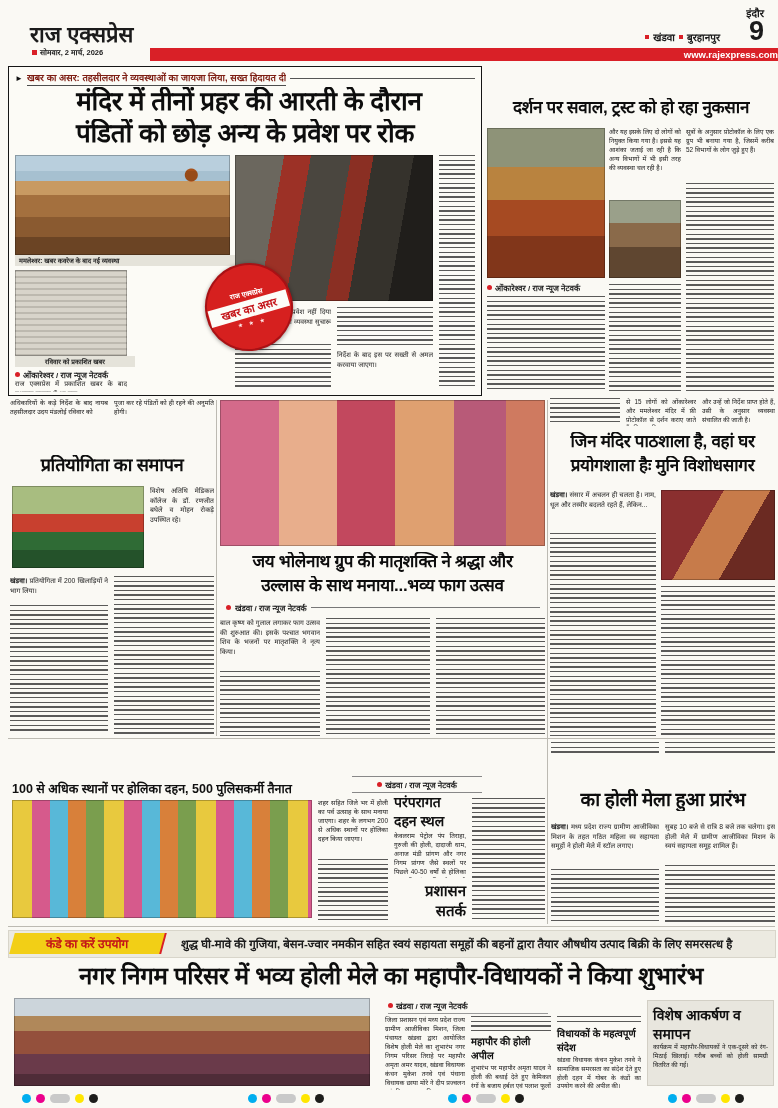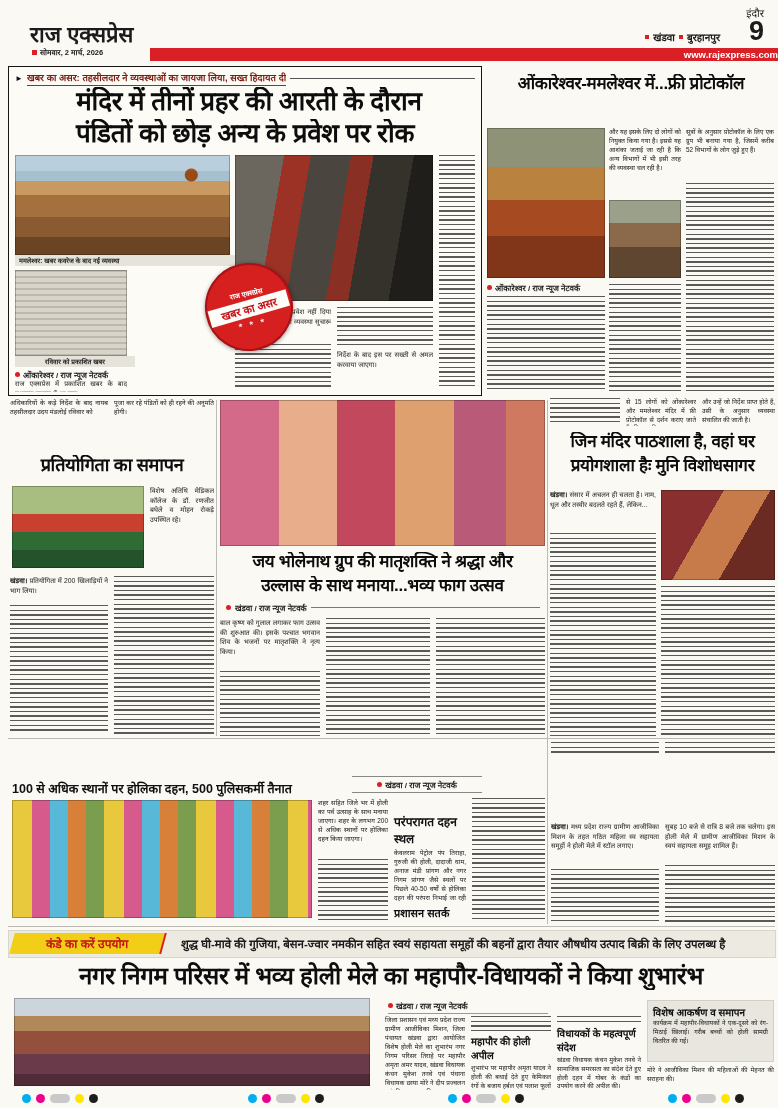--- a/index.html
+++ b/index.html
@@ -66,21 +66,21 @@
   <div class="abs" style="left:32px;top:47px;display:flex;align-items:center;gap:3px;">
     <span class="sq" style="width:5px;height:5px;"></span>
     <span style="font-size:7.5px;font-weight:700;">सोमवार, 2 मार्च, 2026</span>
   </div>
   <div class="abs" style="right:58px;top:30px;display:flex;align-items:center;gap:4px;font-size:10px;font-weight:800;">
     <span class="sq"></span>
     <span>खंडवा</span>
     <span class="sq"></span>
     <span>बुरहानपुर</span>
   </div>
-  <div class="abs" style="right:14px;top:6px;font-size:10.5px;font-weight:400;">इंदौर</div>
+  <div class="abs" style="right:14px;top:6px;font-size:10.5px;font-weight:700;">इंदौर</div>
   <div class="abs" style="right:14px;top:16px;font-size:27px;font-weight:900;">9</div>
   <div class="redbar" style="left:150px;top:48px;width:628px;height:13px;">
     <span style="font-size:9.5px;font-weight:800;color:#fff;">www.rajexpress.com</span>
   </div>
 
   <div class="abs" style="left:8px;top:66px;width:472px;height:328px;border:1.5px solid #151515;background:#fcfbf6;">
     <div class="kicker-row">
       <span class="kicker-arrow">►</span>
       <span class="kicker-text">खबर का असर: तहसीलदार ने व्यवस्थाओं का जायजा लिया, सख्त हिदायत दी</span>
       <span class="kicker-line"></span>
@@ -113,21 +113,21 @@
     <div class="abs" style="left:328px;top:240px;width:96px;height:82px;display:flex;flex-direction:column;gap:3px;">
       <div class="greek" style="height:40px;"></div>
       <div class="sn" style="flex:1;">निर्देश के बाद इस पर सख्ती से अमल करवाया जाएगा।</div>
     </div>
     <div class="greek abs" style="left:430px;top:88px;width:36px;height:234px;"></div>
   </div>
 
   <div class="sn abs" style="left:10px;top:398px;width:98px;height:26px;font-size:6.5px;">अधिकारियों के कड़े निर्देश के बाद नायब तहसीलदार उदय मंडलोई रविवार को</div>
   <div class="sn abs" style="left:114px;top:398px;width:100px;height:26px;font-size:6.5px;">पूजा कर रहे पंडितों को ही रहने की अनुमति होगी।</div>
 
-  <div class="hl" style="left:486px;top:74px;width:290px;font-size:17px;">ओंकारेश्वर-ममलेश्वर में...फ्री प्रोटोकॉल</div>
+  <div class="hl" style="left:486px;top:98px;width:290px;font-size:17px;">दर्शन पर सवाल, ट्रस्ट को हो रहा नुकसान</div>
   <div class="photo ph-protocol" style="left:487px;top:128px;width:118px;height:150px;"></div>
   <div class="photo ph-protocol2" style="left:609px;top:200px;width:72px;height:78px;"></div>
   <div class="byline abs" style="left:487px;top:282px;width:140px;">
     <span class="reddot"></span>
     <span>ओंकारेश्वर / राज न्यूज नेटवर्क</span>
   </div>
   <div class="abs" style="left:609px;top:128px;width:72px;height:68px;display:flex;flex-direction:column;gap:3px;">
     <div class="sn" style="flex:1;font-size:6.4px;">और यह इसके लिए दो लोगों को नियुक्त किया गया है। इससे यह आशंका जताई जा रही है कि अन्य विभागों में भी इसी तरह की व्यवस्था चल रही है।</div>
   </div>
   <div class="abs" style="left:686px;top:128px;width:88px;height:264px;display:flex;flex-direction:column;gap:3px;">
@@ -191,48 +191,49 @@
       <span class="reddot"></span>
       <span>खंडवा / राज न्यूज नेटवर्क</span>
     </div>
   </div>
   <div class="photo ph-market" style="left:12px;top:800px;width:300px;height:118px;"></div>
   <div class="abs" style="left:318px;top:798px;width:70px;height:124px;display:flex;flex-direction:column;gap:3px;">
     <div class="sn" style="height:58px;font-size:6.5px;">शहर सहित जिले भर में होली का पर्व उत्साह के साथ मनाया जाएगा। शहर के लगभग 200 से अधिक स्थानों पर होलिका दहन किया जाएगा।</div>
     <div class="greek" style="flex:1;"></div>
   </div>
   <div class="abs" style="left:394px;top:792px;width:72px;height:130px;display:flex;flex-direction:column;gap:2px;">
-    <div class="sub" style="font-size:12px;margin-top:21px;">परंपरागत दहन स्थल</div>
+    <div class="sub" style="font-size:14px;">परंपरागत दहन स्थल</div>
     <div class="sn" style="height:58px;font-size:6.4px;">केवलराम पेट्रोल पंप तिराहा, गुरुजी की होली, दादाजी धाम, अनाज मंडी प्रांगण और नगर निगम प्रांगण जैसे स्थलों पर पिछले 40-50 वर्षों से होलिका दहन की परंपरा निभाई जा रही है।</div>
-    <div class="sub" style="font-size:11px;">प्रशासन सतर्क</div>
+    <div class="sub" style="font-size:15px;text-align:right;">प्रशासन सतर्क</div>
     <div class="sn" style="flex:1;font-size:6.4px;">शहर के चौराहों पर लगभग 500 पुलिसकर्मियों की ड्यूटी लगाई गई है।</div>
   </div>
   <div class="greek abs" style="left:472px;top:798px;width:73px;height:124px;"></div>
 
   <div class="greek abs" style="left:551px;top:742px;width:108px;height:13px;"></div>
   <div class="greek abs" style="left:665px;top:742px;width:110px;height:13px;"></div>
+  <div class="hl" style="left:551px;top:789px;width:224px;font-size:19px;">का होली मेला हुआ प्रारंभ</div>
   <div class="abs" style="left:551px;top:822px;width:108px;height:100px;display:flex;flex-direction:column;gap:3px;">
     <p class="sn" style="margin:0;height:44px;">
       <b>खंडवा।</b>
       <span>मध्य प्रदेश राज्य ग्रामीण आजीविका मिशन के तहत गठित महिला स्व सहायता समूहों ने होली मेले में स्टॉल लगाए।</span>
     </p>
     <div class="greek" style="flex:1;"></div>
   </div>
   <div class="abs" style="left:665px;top:822px;width:110px;height:100px;display:flex;flex-direction:column;gap:3px;">
     <div class="sn" style="height:40px;">सुबह 10 बजे से रात्रि 8 बजे तक चलेगा। इस होली मेले में ग्रामीण आजीविका मिशन के स्वयं सहायता समूह शामिल हैं।</div>
     <div class="greek" style="flex:1;"></div>
   </div>
 
   <div class="hrule" style="left:8px;top:926px;width:767px;"></div>
 
   <div class="abs" style="left:8px;top:930px;width:766px;height:26px;background:#eceae1;border:1px solid #d8d5ca;">
     <div class="ylabel" style="left:3px;top:2px;width:150px;height:21px;">
       <span>कंडे का करें उपयोग</span>
     </div>
-    <div class="abs" style="left:172px;top:0;right:6px;height:26px;line-height:26px;font-size:11.5px;font-weight:900;white-space:nowrap;overflow:hidden;">शुद्ध घी-मावे की गुजिया, बेसन-ज्वार नमकीन सहित स्वयं सहायता समूहों की बहनों द्वारा तैयार औषधीय उत्पाद बिक्री के लिए उपलब्ध है</div>
+    <div class="abs" style="left:172px;top:0;right:6px;height:26px;line-height:26px;font-size:11.5px;font-weight:900;white-space:nowrap;overflow:hidden;">शुद्ध घी-मावे की गुजिया, बेसन-ज्वार नमकीन सहित स्वयं सहायता समूहों की बहनों द्वारा तैयार औषधीय उत्पाद बिक्री के लिए समरसत्ध है</div>
   </div>
 
   <div class="hl" style="left:8px;top:962px;width:766px;font-size:24px;">नगर निगम परिसर में भव्य होली मेले का महापौर-विधायकों ने किया शुभारंभ</div>
   <div class="photo ph-mela" style="left:14px;top:998px;width:356px;height:88px;"></div>
   <div class="abs" style="left:388px;top:1000px;width:160px;border-bottom:1px solid #999;padding-bottom:2px;">
     <div class="byline">
       <span class="reddot"></span>
       <span>खंडवा / राज न्यूज नेटवर्क</span>
     </div>
   </div>
@@ -242,21 +243,21 @@
     <div class="sub" style="font-size:10px;">महापौर की होली अपील</div>
     <div class="sn" style="flex:1;font-size:6.3px;">शुभारंभ पर महापौर अमृता यादव ने होली की बधाई देते हुए केमिकल रंगों के बजाय हर्बल एवं पलाश फूलों से बने रंगों के उपयोग पर बल दिया।</div>
   </div>
   <div class="abs" style="left:557px;top:1016px;width:84px;height:74px;display:flex;flex-direction:column;gap:2px;">
     <div class="greek" style="height:8px;"></div>
     <div class="sub" style="font-size:10px;">विधायकों के महत्वपूर्ण संदेश</div>
     <div class="sn" style="flex:1;font-size:6.3px;">खंडवा विधायक कंचन मुकेश तनवे ने सामाजिक समरसता का संदेश देते हुए होली दहन में गोबर के कंडों का उपयोग करने की अपील की।</div>
   </div>
   <div class="abs" style="left:647px;top:1000px;width:127px;height:90px;display:flex;flex-direction:column;gap:4px;">
     <div class="graybox">
-      <div class="sub" style="font-size:10px;margin-bottom:0;">विशेष आकर्षण व समापन</div>
+      <div class="sub" style="font-size:14px;margin-bottom:0;">विशेष आकर्षण व समापन</div>
       <div class="sn" style="font-size:6.3px;height:38px;">कार्यक्रम में महापौर-विधायकों ने एक-दूसरे को रंग-मिठाई खिलाई। गरीब बच्चों को होली सामग्री वितरित की गई।</div>
     </div>
     <div class="sn" style="font-size:6.3px;height:16px;">मोरे ने आजीविका मिशन की महिलाओं की मेहनत की सराहना की।</div>
   </div>
 
   <div class="dotgroup" style="left:22px;top:1094px;">
     <span class="pdot" style="background-color: rgb(0, 174, 239);"></span>
     <span class="pdot" style="background-color: rgb(236, 0, 140);"></span>
     <span class="pdot" style="width: 20px; border-radius: 5px; background-color: rgb(201, 201, 201);"></span>
     <span class="pdot" style="background-color: rgb(255, 230, 0);"></span>

